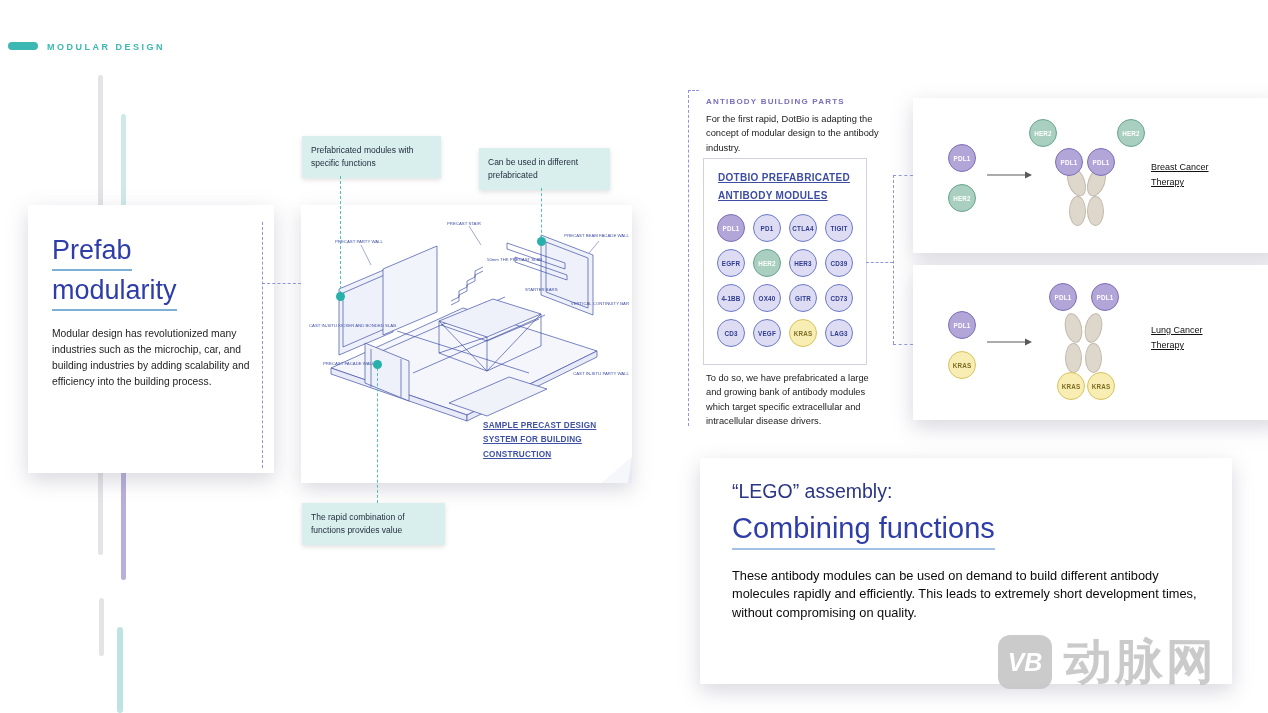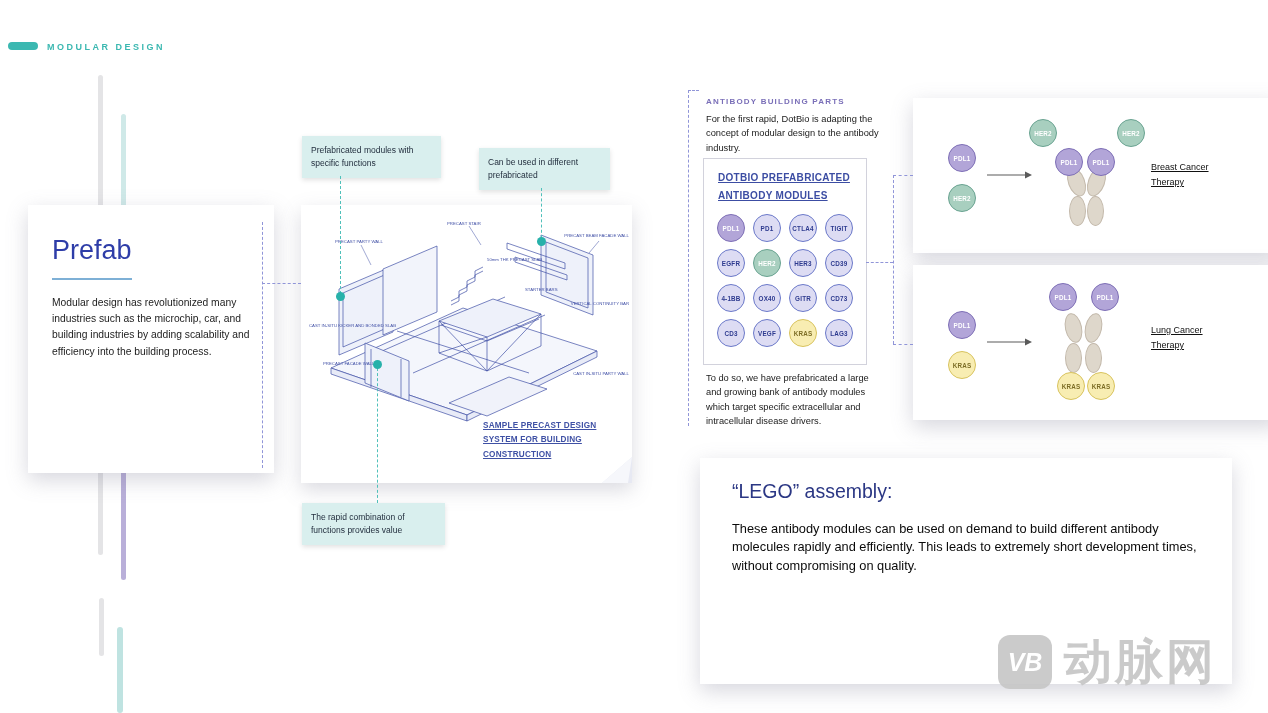--- a/index.html
+++ b/index.html
@@ -13,21 +13,21 @@
   .dash-h{position:absolute;height:0;border-top:1px dashed #9095d8;z-index:3}
   .tdash-v{position:absolute;width:0;border-left:1px dashed #4fc0ba;z-index:6}
   .tdot{position:absolute;width:9px;height:9px;border-radius:50%;background:#27b1aa;z-index:7}
 
   .tag-pill{position:absolute;left:8px;top:42px;width:30px;height:8px;border-radius:4px;background:#3bb8b1}
   .tag-text{position:absolute;left:47px;top:42px;font-size:9px;font-weight:bold;letter-spacing:2.5px;color:#3bb8b1}
 
   
   .intro-card{left:28px;top:205px;width:246px;height:268px;padding:26px 24px;z-index:2}
   .intro-prefix{font-size:23px;line-height:1.22;color:#2b3784;letter-spacing:-.2px}
-  .intro-word{display:inline-block;font-size:27px;line-height:1.25;color:#2e3da8;border-bottom:2px solid #7eb0d6;padding-bottom:10px;margin-top:3px}
+  .intro-word{display:inline-block;font-size:27px;line-height:1.25;color:#2e3da8;border-bottom:2px solid #7eb0d6;padding-bottom:1px;margin-top:3px}
   .intro-body{margin-top:15px;font-size:10.3px;line-height:1.58;color:#1c1c1c}
 
   
   .paper{left:301px;top:205px;width:331px;height:278px;z-index:2;box-shadow:0 7px 18px rgba(110,110,135,.25)}
   .caption{position:absolute;left:182px;top:214px;font-size:8.2px;font-weight:bold;color:#3f51a5;letter-spacing:.2px;line-height:1.75}
   .caption span{display:block;text-decoration:underline}
   .callout{position:absolute;background:#d9efee;box-shadow:0 2px 5px rgba(0,0,0,.12);padding:8px 9px;font-size:8.5px;line-height:1.5;color:#1e2a3a;z-index:5}
 
   
   .abp-heading{position:absolute;left:706px;top:97px;font-size:8px;font-weight:bold;letter-spacing:1.2px;color:#7a6fb8}
@@ -71,20 +71,21 @@
   <div class="tag-text">MODULAR DESIGN</div>
 
   <div class="vline" style="left:98px;top:75px;width:5px;height:480px;background:#e4e4e6"></div>
   <div class="vline" style="left:121px;top:114px;width:5px;height:232px;background:#cfe9e8"></div>
   <div class="vline" style="left:121px;top:352px;width:5px;height:228px;background:#b9afd9"></div>
   <div class="vline" style="left:99px;top:598px;width:5px;height:58px;background:#e4e4e6"></div>
   <div class="vline" style="left:117px;top:627px;width:6px;height:86px;background:#bfe3e1"></div>
 
   <div class="card intro-card">
     <div><span class="intro-word">Prefab</span></div>
+    <div><span class="intro-word">modularity</span></div>
     <div class="intro-body">Modular design has revolutionized many industries such as the microchip, car, and building industries by adding scalability and efficiency into the building process.</div>
   </div>
 
   <div class="dash-v" style="left:262px;top:222px;height:246px"></div>
   <div class="dash-h" style="left:262px;top:283px;width:39px"></div>
 
   <div class="card paper">
     <svg width="331" height="238" viewBox="0 0 331 238">
       <g stroke="#4150a6" stroke-width="0.7" fill="none" stroke-linejoin="round">
         <polygon points="30,163 162,103 296,146 166,210" fill="#f4f6fc"></polygon>
@@ -223,20 +224,21 @@
     <span class="module m-purple tc-circle" style="left:136px;top:18px">PDL1</span>
     <span class="module m-purple tc-circle" style="left:178px;top:18px">PDL1</span>
     <span class="module m-yellow tc-circle" style="left:144px;top:107px">KRAS</span>
     <span class="module m-yellow tc-circle" style="left:174px;top:107px">KRAS</span>
     <div class="tlabel" style="left:238px;top:58px">Lung Cancer Therapy</div>
   </div>
 
   <div class="card lego-card">
     <div class="lego-inner">
       <div class="lego-kicker">“LEGO” assembly:</div>
+      <div class="lego-title-line"><span>Combining functions</span></div>
       <div class="lego-body">These antibody modules can be used on demand to build different antibody molecules rapidly and efficiently. This leads to extremely short development times, without compromising on quality.</div>
     </div>
   </div>
 
   <div class="watermark">
     <div class="wm-logo">VB</div>
     <div class="wm-text">动脉网</div>
   </div>
 
 </div>

